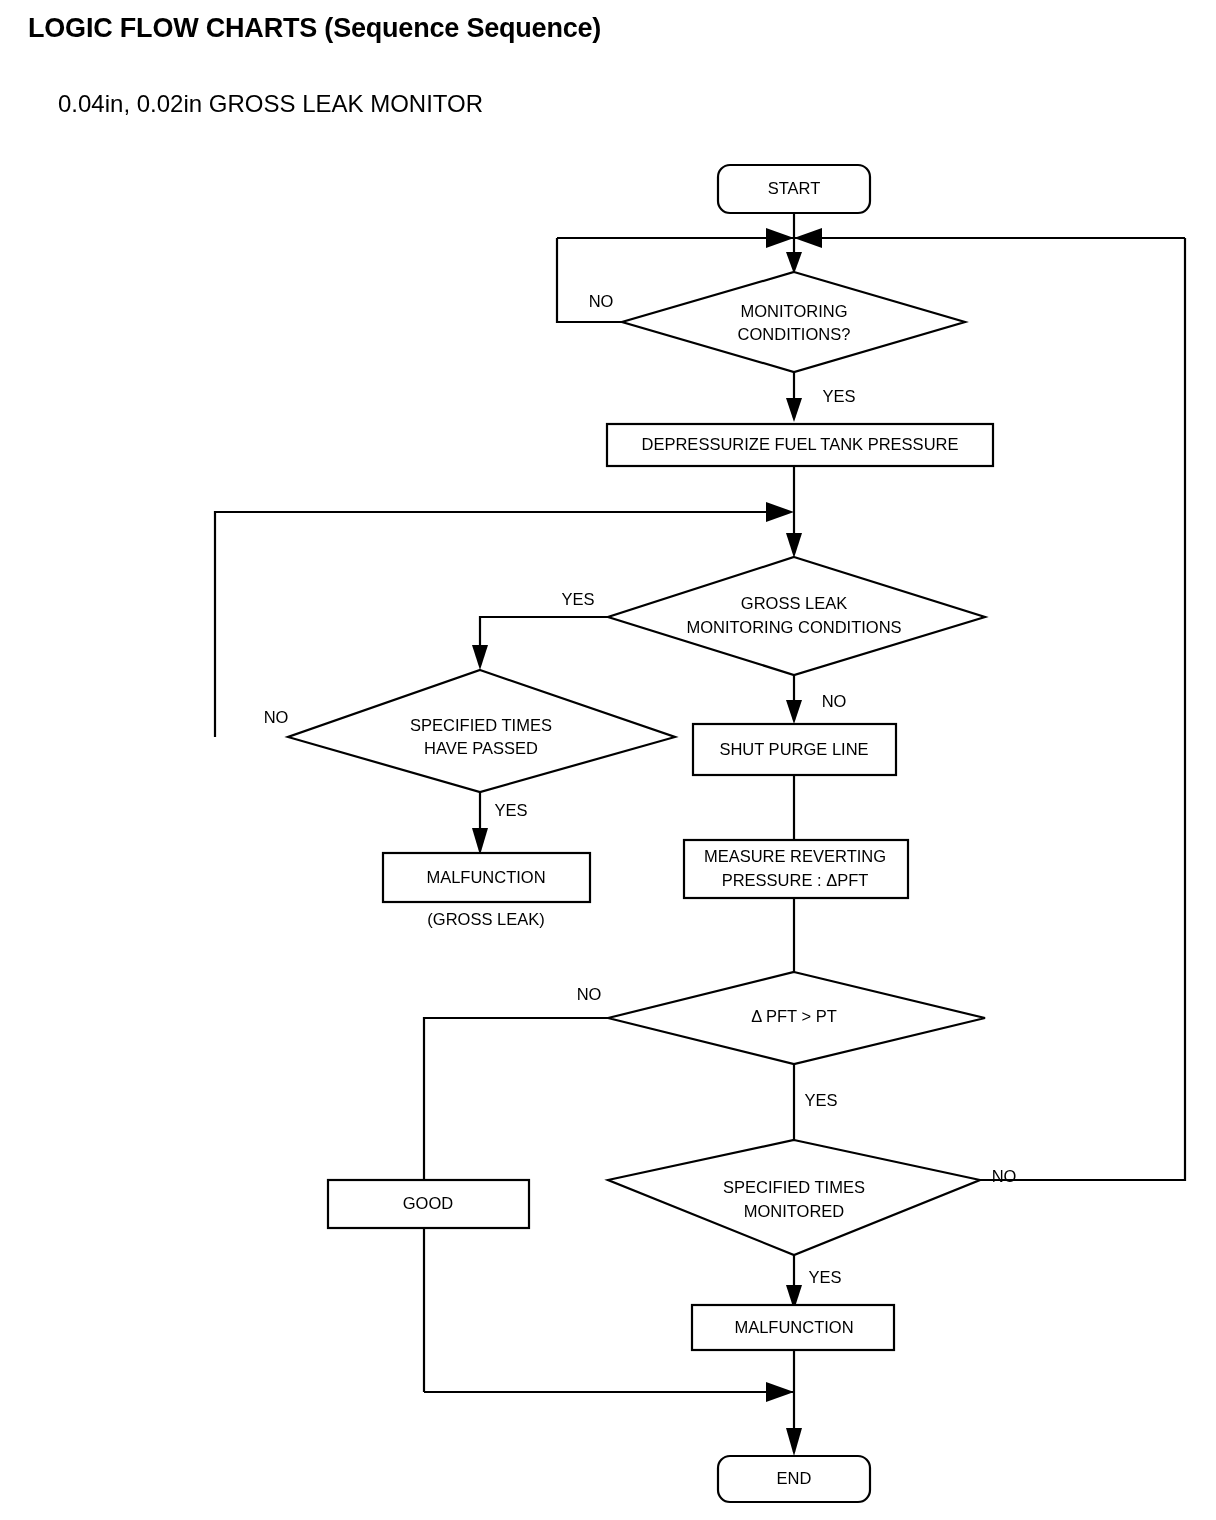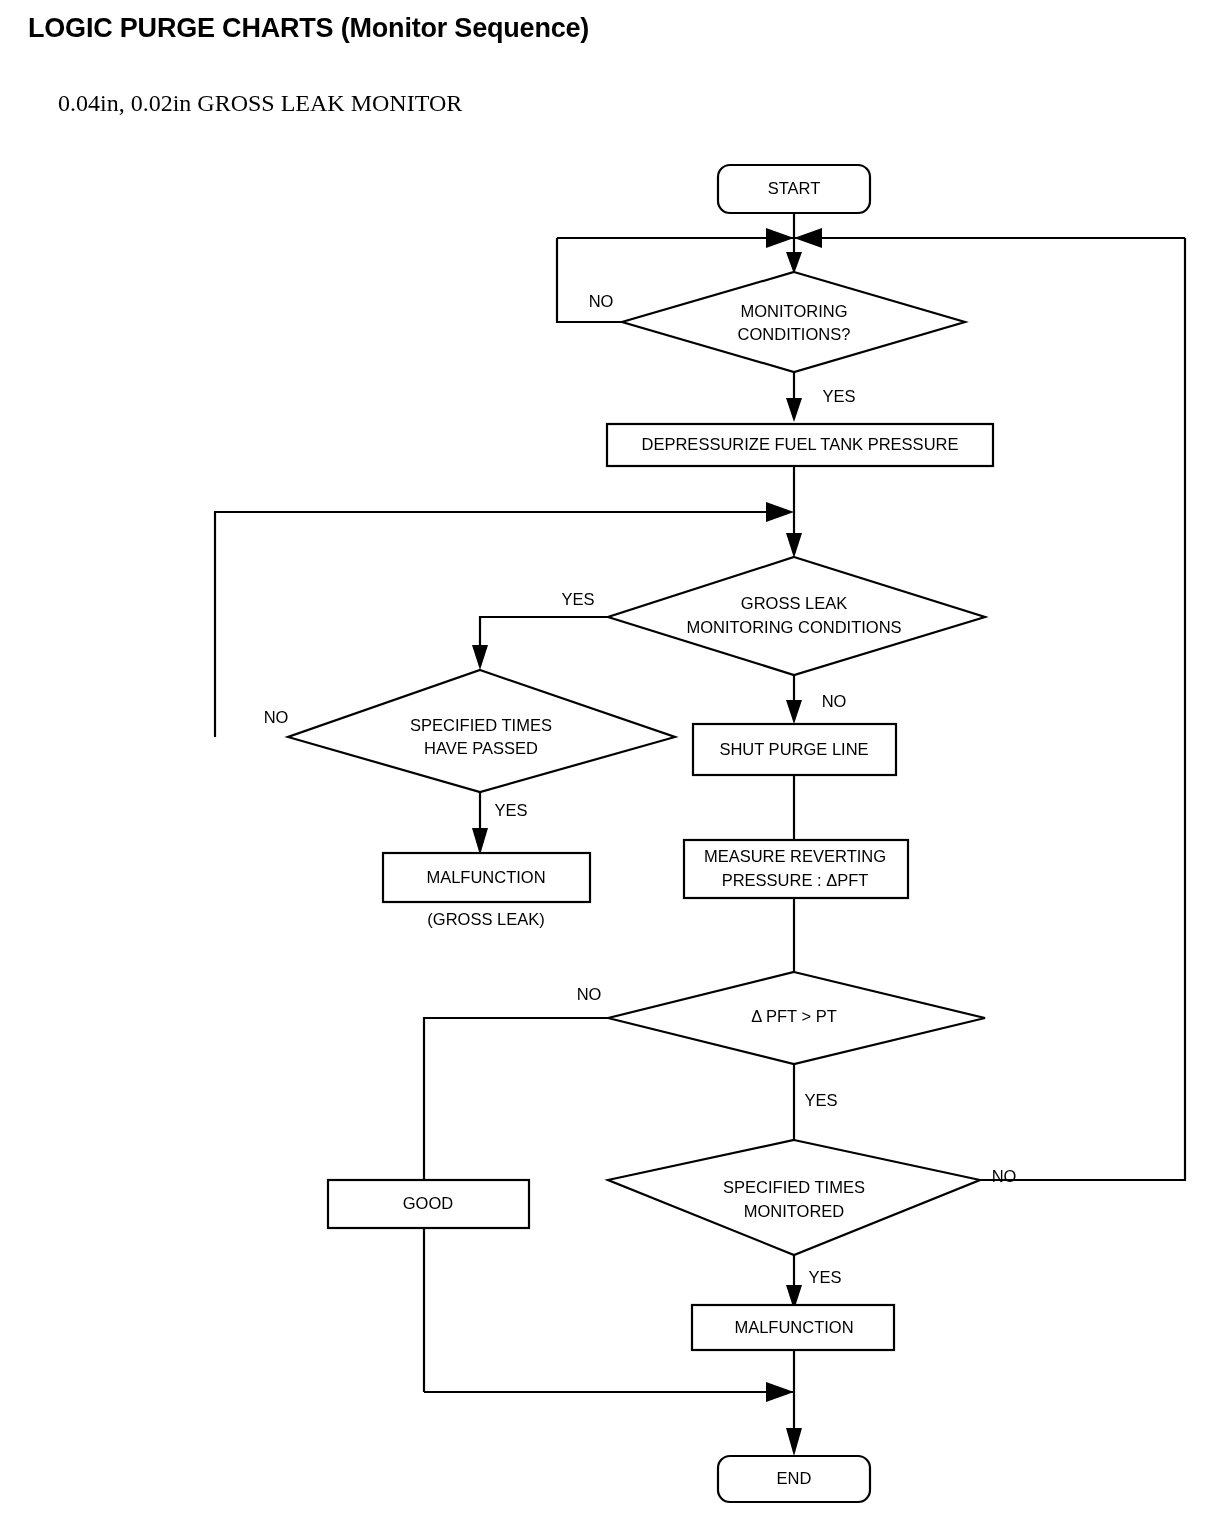--- a/index.html
+++ b/index.html
@@ -29,21 +29,20 @@
     letter-spacing: -0.2px;
     white-space: nowrap;
   }
   .hdr-sub {
     position: absolute;
     left: 58px;
     top: 90px;
     font-size: 24px;
     font-weight: normal;
     white-space: nowrap;
-    font-family: Liberation Serif, serif;
   }
   svg#flow {
     position: absolute;
     left: 0;
     top: 0;
     width: 1216px;
     height: 1520px;
   }
   svg#flow .shape {
     fill: #ffffff;
@@ -69,21 +68,21 @@
   }
   svg#flow text.lbl {
     font-size: 16.5px;
   }
 </style>
 </head>
 <body>
 
 <div id="page">
 
-  <div class="hdr-title">LOGIC PURGE CHARTS (Monitor Sequence)</div>
+  <div class="hdr-title">LOGIC FLOW CHARTS (Sequence Sequence)</div>
 
   <div class="hdr-sub">0.04in, 0.02in GROSS LEAK MONITOR</div>
 
   <svg id="flow" viewBox="0 0 1216 1520">
 
     <line class="conn" x1="794" y1="212" x2="794" y2="238"></line>
 
     <line class="conn" x1="557" y1="238" x2="1185" y2="238"></line>
 
     <polygon class="arrow" points="766,228 794,238 766,248"></polygon>

